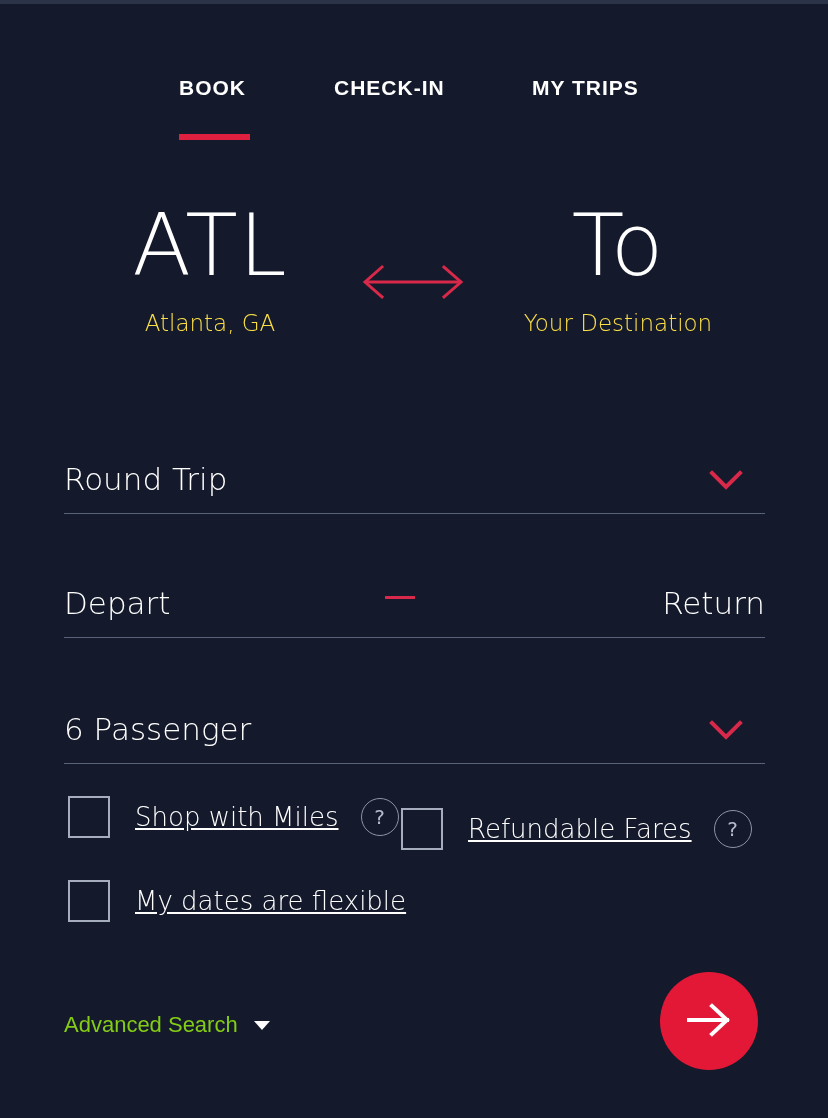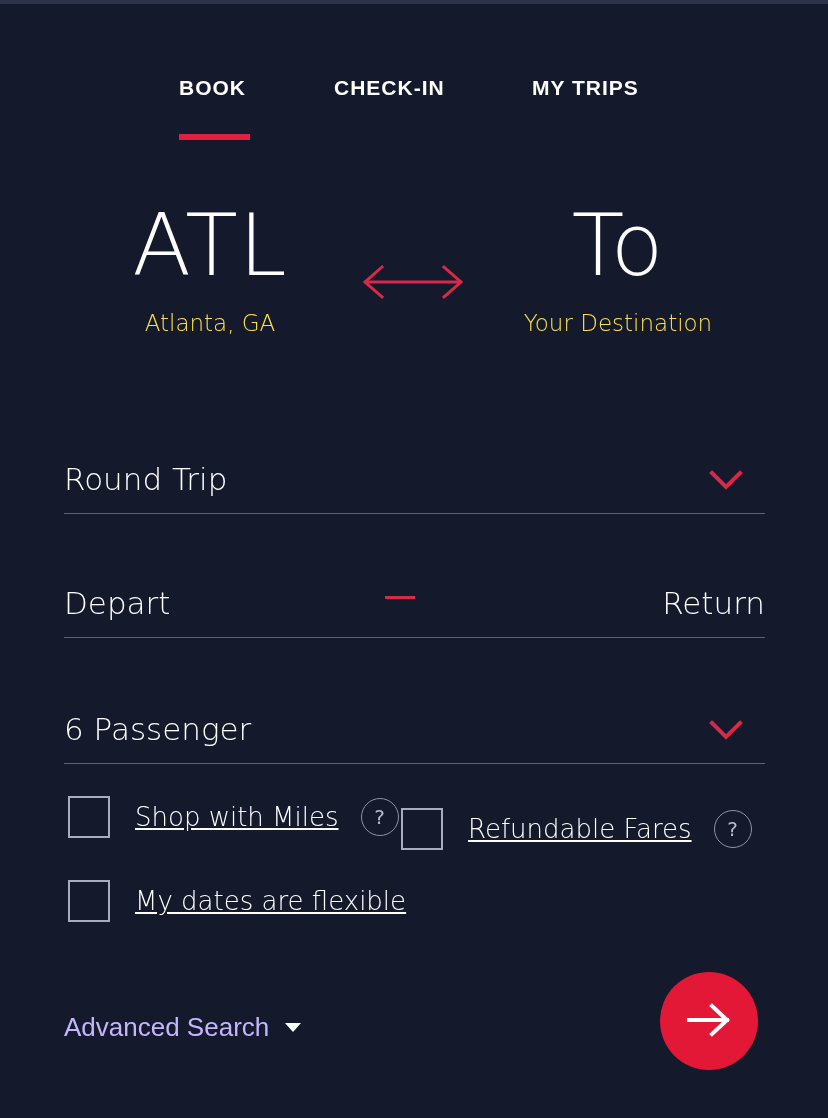--- a/index.html
+++ b/index.html
@@ -214,22 +214,22 @@
     left: 64px;
     top: 1008px;
     display: flex;
     align-items: center;
     cursor: pointer;
     background: none;
     border: none;
     padding: 0;
   }
   .adv-search-label {
-    font-size: 26px;
-    color: #c4b5fd;
+    font-size: 22px;
+    color: #84cc16;
     font-family: "Liberation Sans", sans-serif;
     white-space: nowrap;
   }
   .caret {
     margin-left: 16px;
     width: 0; height: 0;
     border-left: 8px solid transparent;
     border-right: 8px solid transparent;
     border-top: 9px solid #ffffff;
   }

